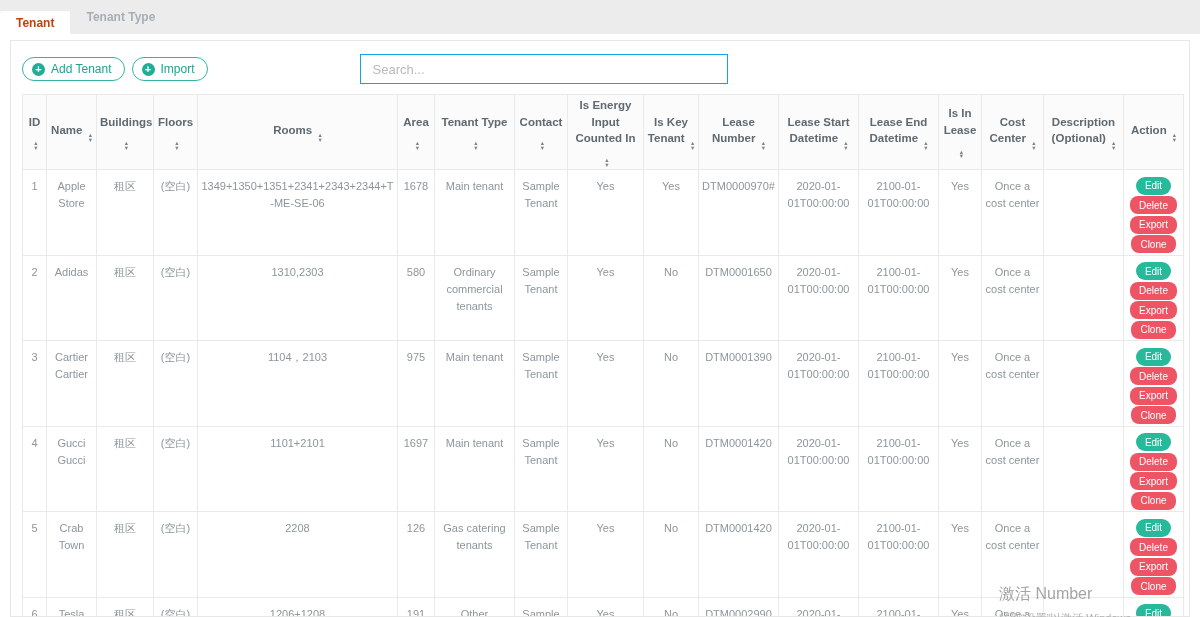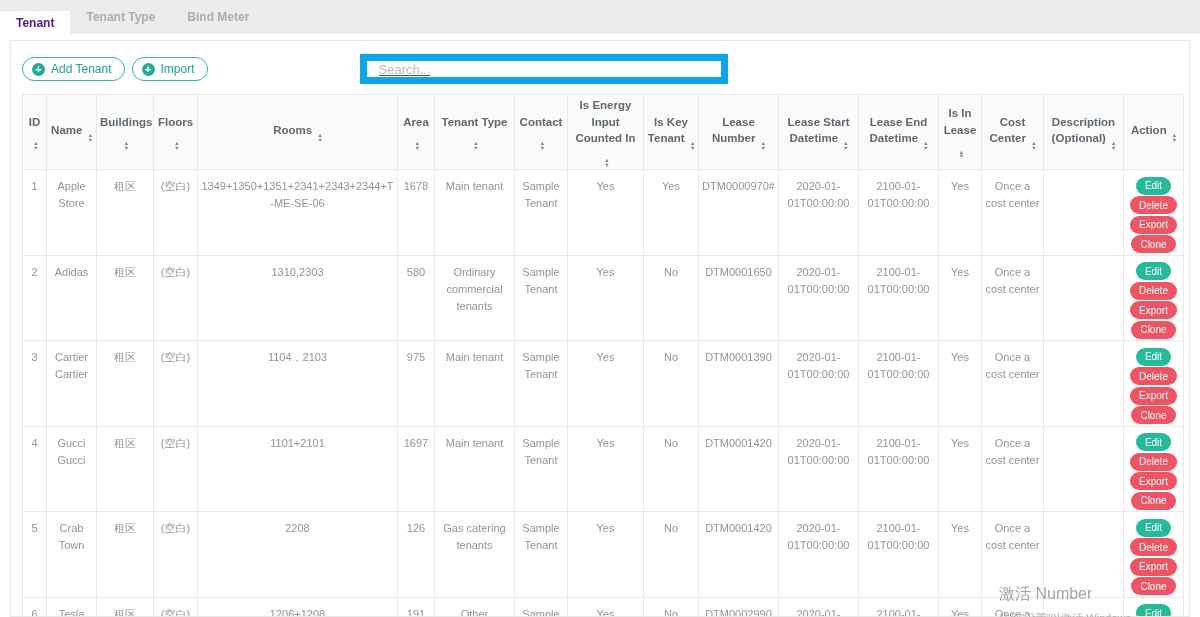--- a/index.html
+++ b/index.html
@@ -7,39 +7,39 @@
   body {
     width:1200px; height:617px; overflow:hidden; position:relative;
     background:#ffffff; font-family:"Liberation Sans", sans-serif;
   }
   
   .tabbar { height:34px; background:#ececec; display:flex; align-items:stretch; }
   .tab {
     padding:0 16px; display:flex; align-items:center;
     font-size:12px; font-weight:700; color:#a6afb6; cursor:pointer; white-space:nowrap;
   }
-  .tab.active { background:#ffffff; color:#4c1d95; margin-top:11px; border-radius:2px 2px 0 0; }
+  .tab.active { background:#ffffff; color:#c2410c; margin-top:11px; border-radius:2px 2px 0 0; }
   
   .panel {
     position:absolute; left:10px; top:40px; width:1180px; height:577px;
     background:#fff; border:1px solid #e7e7e7; padding:8px 9px 0 11px; overflow:hidden;
   }
   .toolbar { display:flex; align-items:center; height:36px; margin:2px 0 7px; }
   .btn-outline {
     display:inline-flex; align-items:center; gap:6px; background:#fff;
     border:1px solid #35b3a2; color:#1fa390; border-radius:14px;
     padding:4px 12px 4px 9px; font-size:12px; font-family:inherit; cursor:pointer; margin-right:7px;
   }
   .plus-icon {
     width:13px; height:13px; border-radius:50%; background:#23ab96; color:#fff;
     font-size:11px; line-height:12px; text-align:center; font-weight:700; display:inline-block;
   }
   .search {
-    margin-left:145px; width:368px; height:30px; border:7px solid #0ea5e9;
-    padding:0 12px; font-size:13px; color:#555; outline:none; font-family:inherit;text-decoration:underline;
+    margin-left:145px; width:368px; height:30px; border:1px solid #0ea5e9;
+    padding:0 12px; font-size:13px; color:#555; outline:none; font-family:inherit;
   }
   .search::placeholder { color:#b9b9b9; }
   
   table { width:1161px; border-collapse:collapse; table-layout:fixed; }
   th, td { border:1px solid #e9e9e9; }
   th {
     height:54px; vertical-align:middle; text-align:center; background:#fbfbfb;
     font-size:11.5px; font-weight:700; color:#5f6971; padding:2px 3px; line-height:1.45;
   }
   .sort { display:inline-flex; flex-direction:column; margin-left:3px; vertical-align:-3px; }
@@ -48,35 +48,34 @@
     height:74px; vertical-align:top; text-align:center; padding:8px 2px 0;
     font-size:11px; color:#8d969c; line-height:1.55; overflow-wrap:anywhere;
   }
   tbody tr:last-child td { height:81px; }
   .action-cell { padding-top:5px; }
   .row-btn {
     display:block; margin:1.5px auto; border:none; color:#fff; cursor:pointer;
     font-size:10px; font-family:inherit; padding:2.5px 9px; border-radius:10px; line-height:1.3;
   }
   .row-btn.green { background:#26b99a;text-align:right; }
-  .row-btn.red   { background:#ed5565; }
+  .row-btn.red   { background:#ed5565;border-radius:8px; }
   
   .watermark {
     position:absolute; right:58px; top:584px; color:#9b9b9b; opacity:.9;
     font-size:16px; pointer-events:none; text-align:left;
   }
   .wm2 { font-size:11px; margin-top:6px; color:#a8a8a8; }
 </style>
 </head>
 <body>
 
 <div class="tabbar" id="tabbar">
     <div class="tab active">Tenant</div>
     <div class="tab">Tenant Type</div>
-    <div class="tab">Bind Meter</div>
   </div>
 
 <div class="panel">
   <div class="toolbar">
     <button class="btn-outline">
       <span class="plus-icon">+</span>
       <span>Add Tenant</span>
     </button>
     <button class="btn-outline">
       <span class="plus-icon">+</span>

